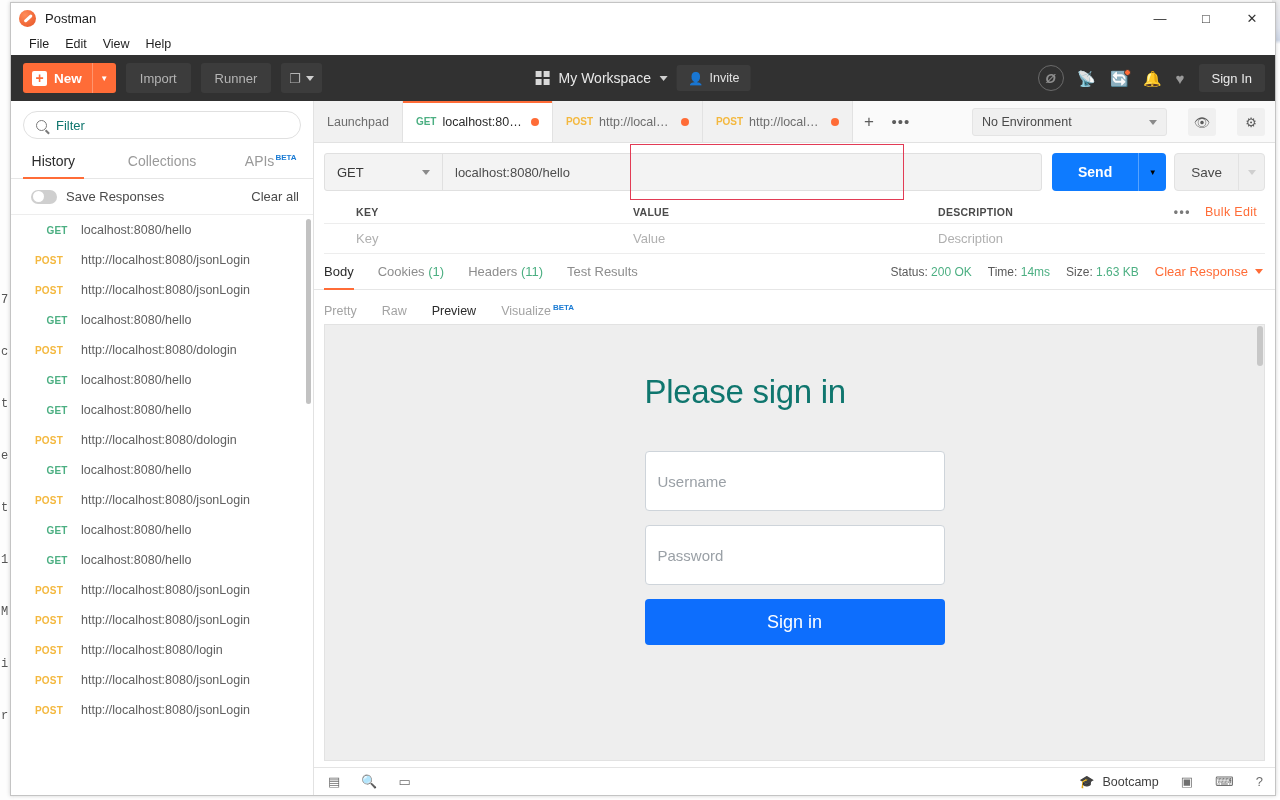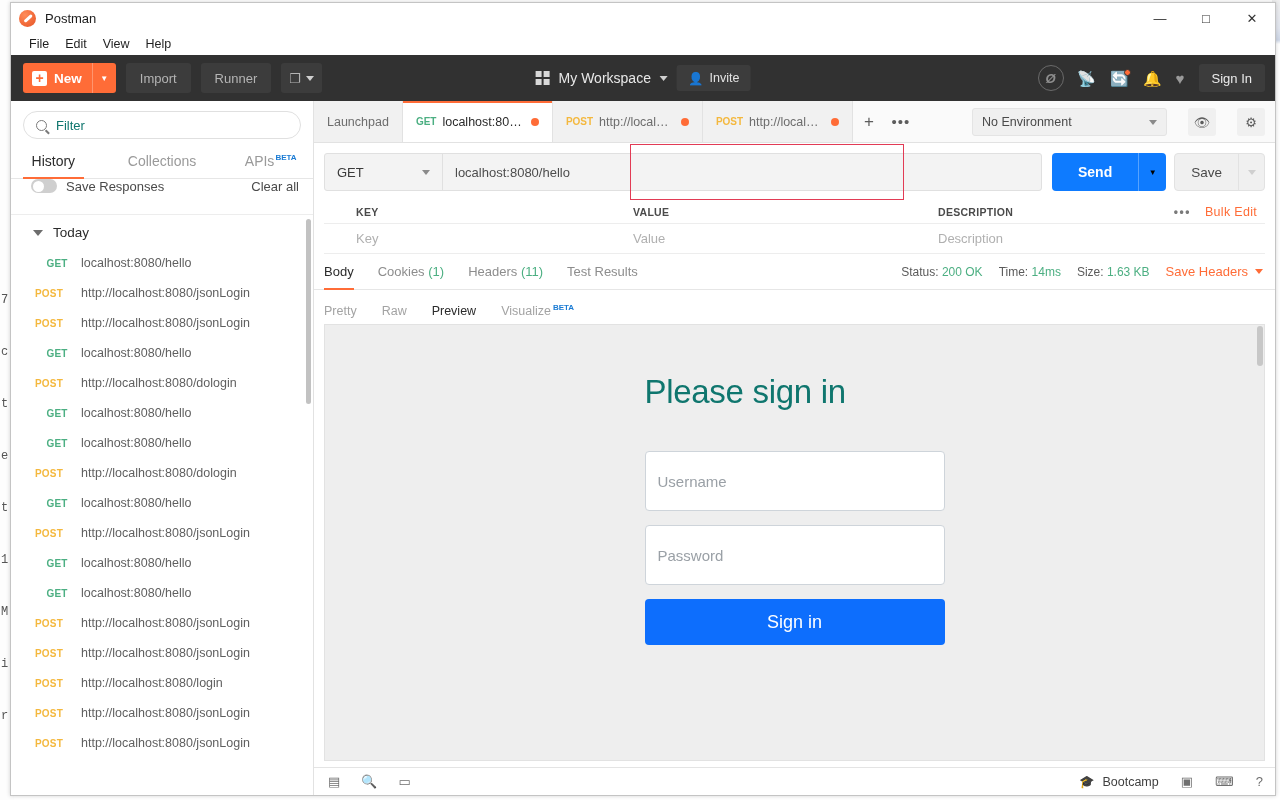--- a/index.html
+++ b/index.html
@@ -178,21 +178,21 @@
   .sb-tab.active::after {
     content: ""; position: absolute; left: 8px; right: 8px; bottom: -1px;
     height: 2px; background: #ff6c37;
   }
   .sb-tab .beta {
     font-size: 8px; color: #1a7bd4; font-weight: bold;
     vertical-align: super; margin-left: 1px;
   }
 
   .sb-subbar {
-    display: flex; height: 36px;
+    display: flex; align-items: center; height: 36px;
     padding: 0 14px 0 20px; border-bottom: 1px solid #ededed;
   }
   .toggle {
     width: 26px; height: 14px; border-radius: 7px; background: #cfcfcf;
     position: relative; margin-right: 9px; flex: 0 0 auto;
   }
   .toggle::after {
     content: ""; position: absolute; left: 1.5px; top: 1.5px;
     width: 11px; height: 11px; border-radius: 50%; background: #fff;
   }
@@ -498,24 +498,20 @@
         </div>
       </div>
 
       <div class="sb-subbar">
         <span class="toggle"></span>
         <span class="sub-label">Save Responses</span>
         <span class="clear-all">Clear all</span>
       </div>
 
       <div class="hist-scroll">
-        <div class="today-row">
-          <span class="tri"></span>
-          <span class="today-lbl">Today</span>
-        </div>
         <div id="history-items">
             <div class="hist-item">
               <span class="hist-m GET">GET</span>
               <span class="hist-u">localhost:8080/hello</span>
             </div>
             <div class="hist-item">
               <span class="hist-m POST">POST</span>
               <span class="hist-u">http://localhost:8080/jsonLogin</span>
             </div>
             <div class="hist-item">
@@ -676,21 +672,21 @@
           </span>
           <span>
             <span>Time:</span>
             <span class="v">14ms</span>
           </span>
           <span>
             <span>Size:</span>
             <span class="v">1.63 KB</span>
           </span>
           <span class="save-resp">
-            <span>Save Headers</span>
+            <span>Clear Response</span>
             <span class="caret-d"></span>
           </span>
         </div>
       </div>
 
       <div class="fmt-bar">
         <div id="format-tabs" style="display:flex;align-items:center;">
             <div class="fmt"><span>Pretty</span></div>
             <div class="fmt"><span>Raw</span></div>
             <div class="fmt active"><span>Preview</span></div>

